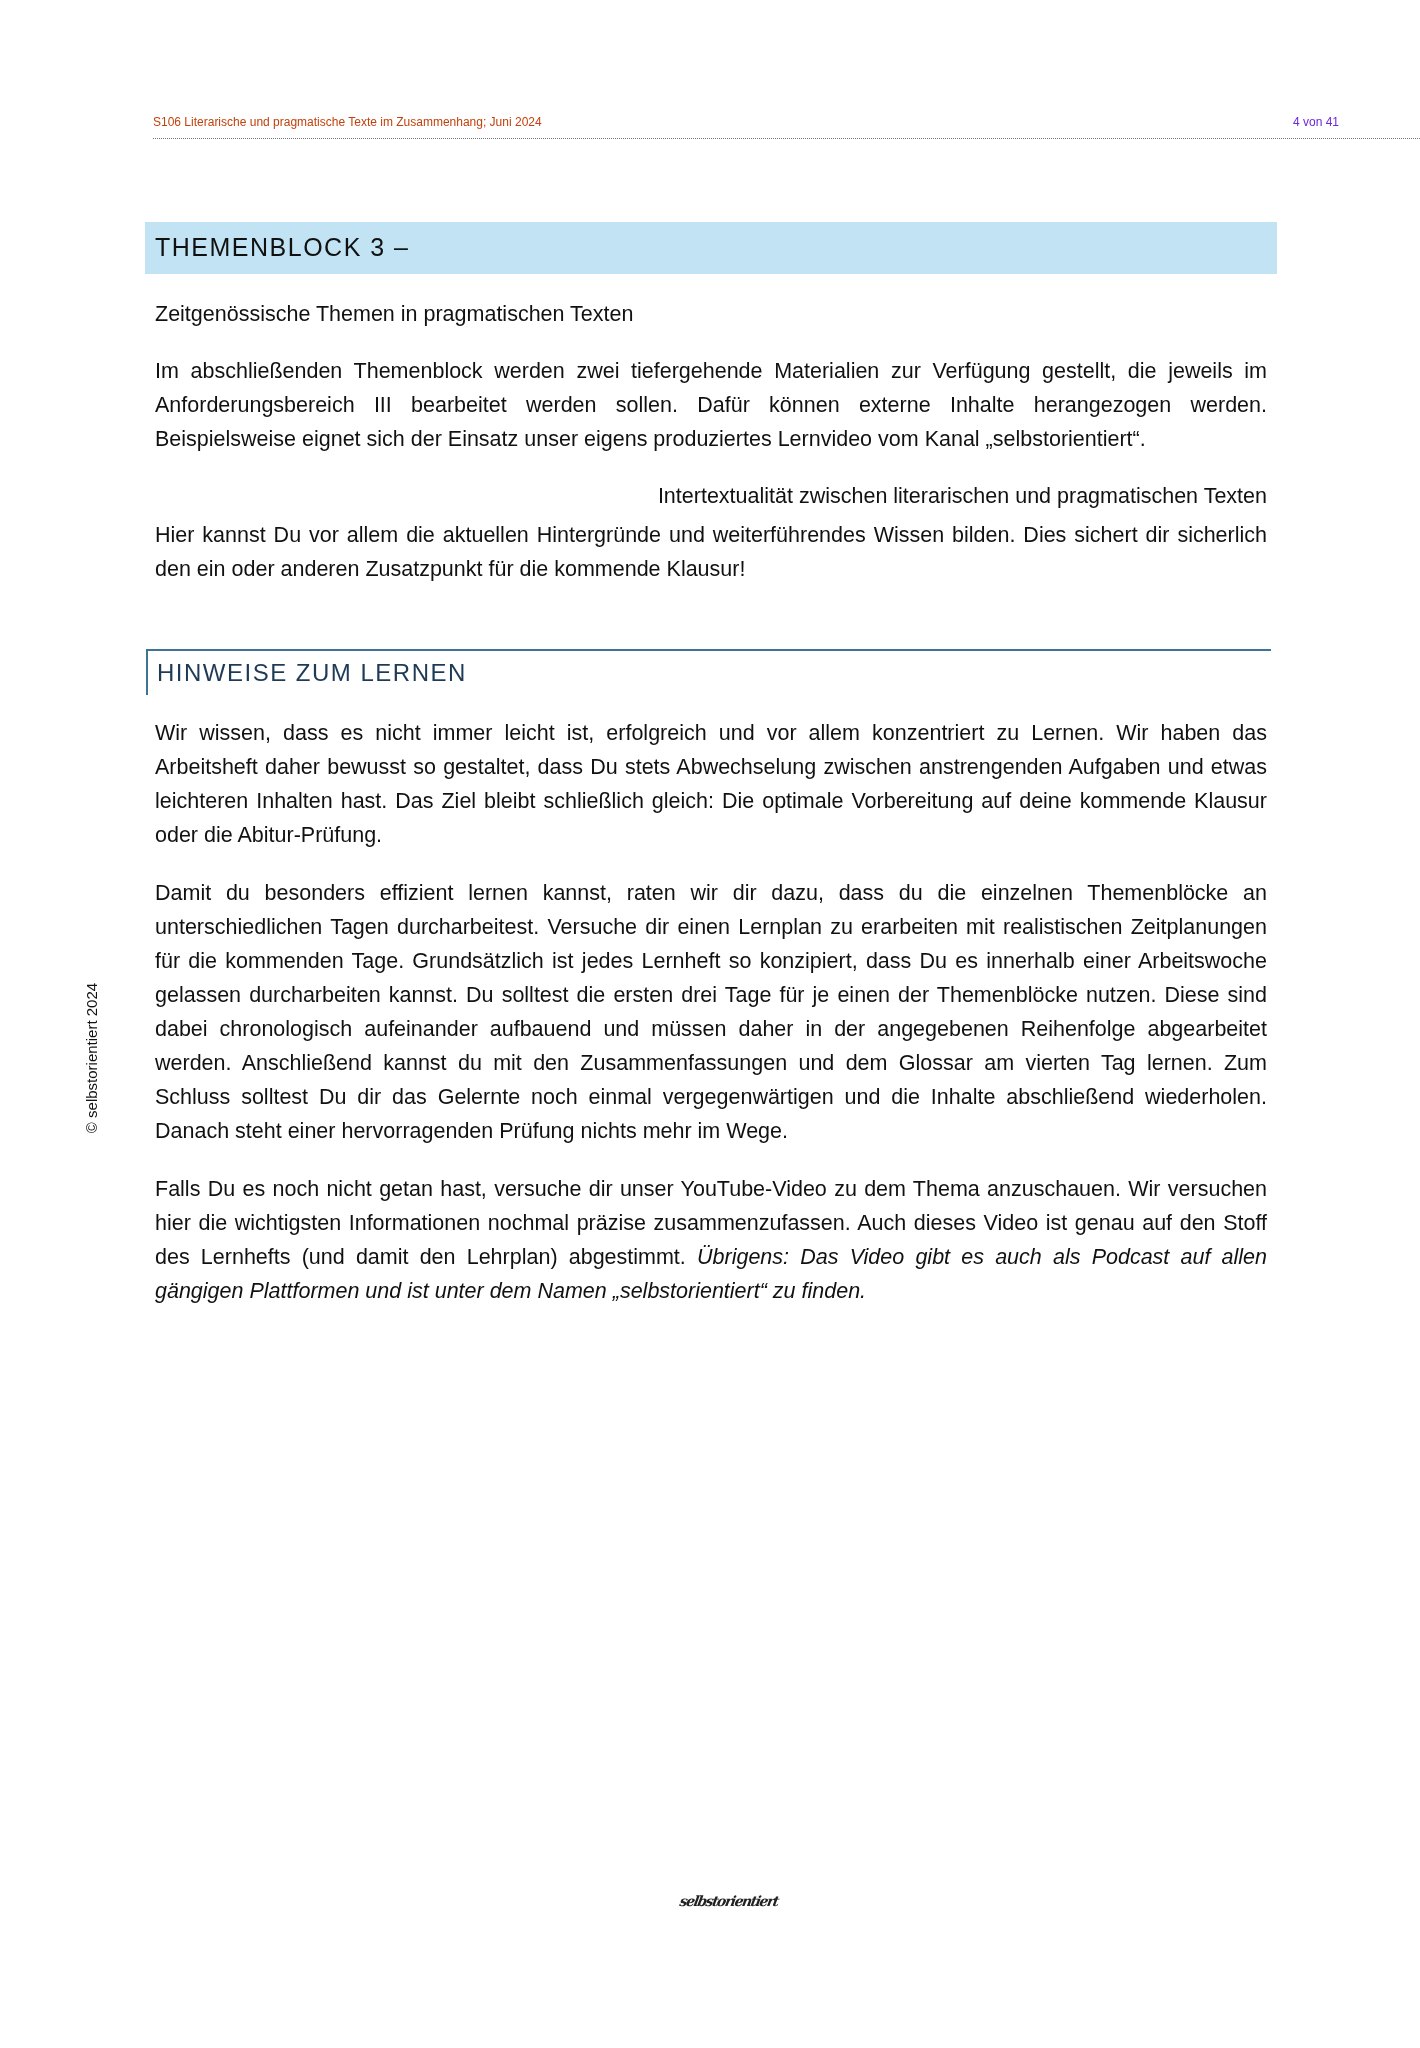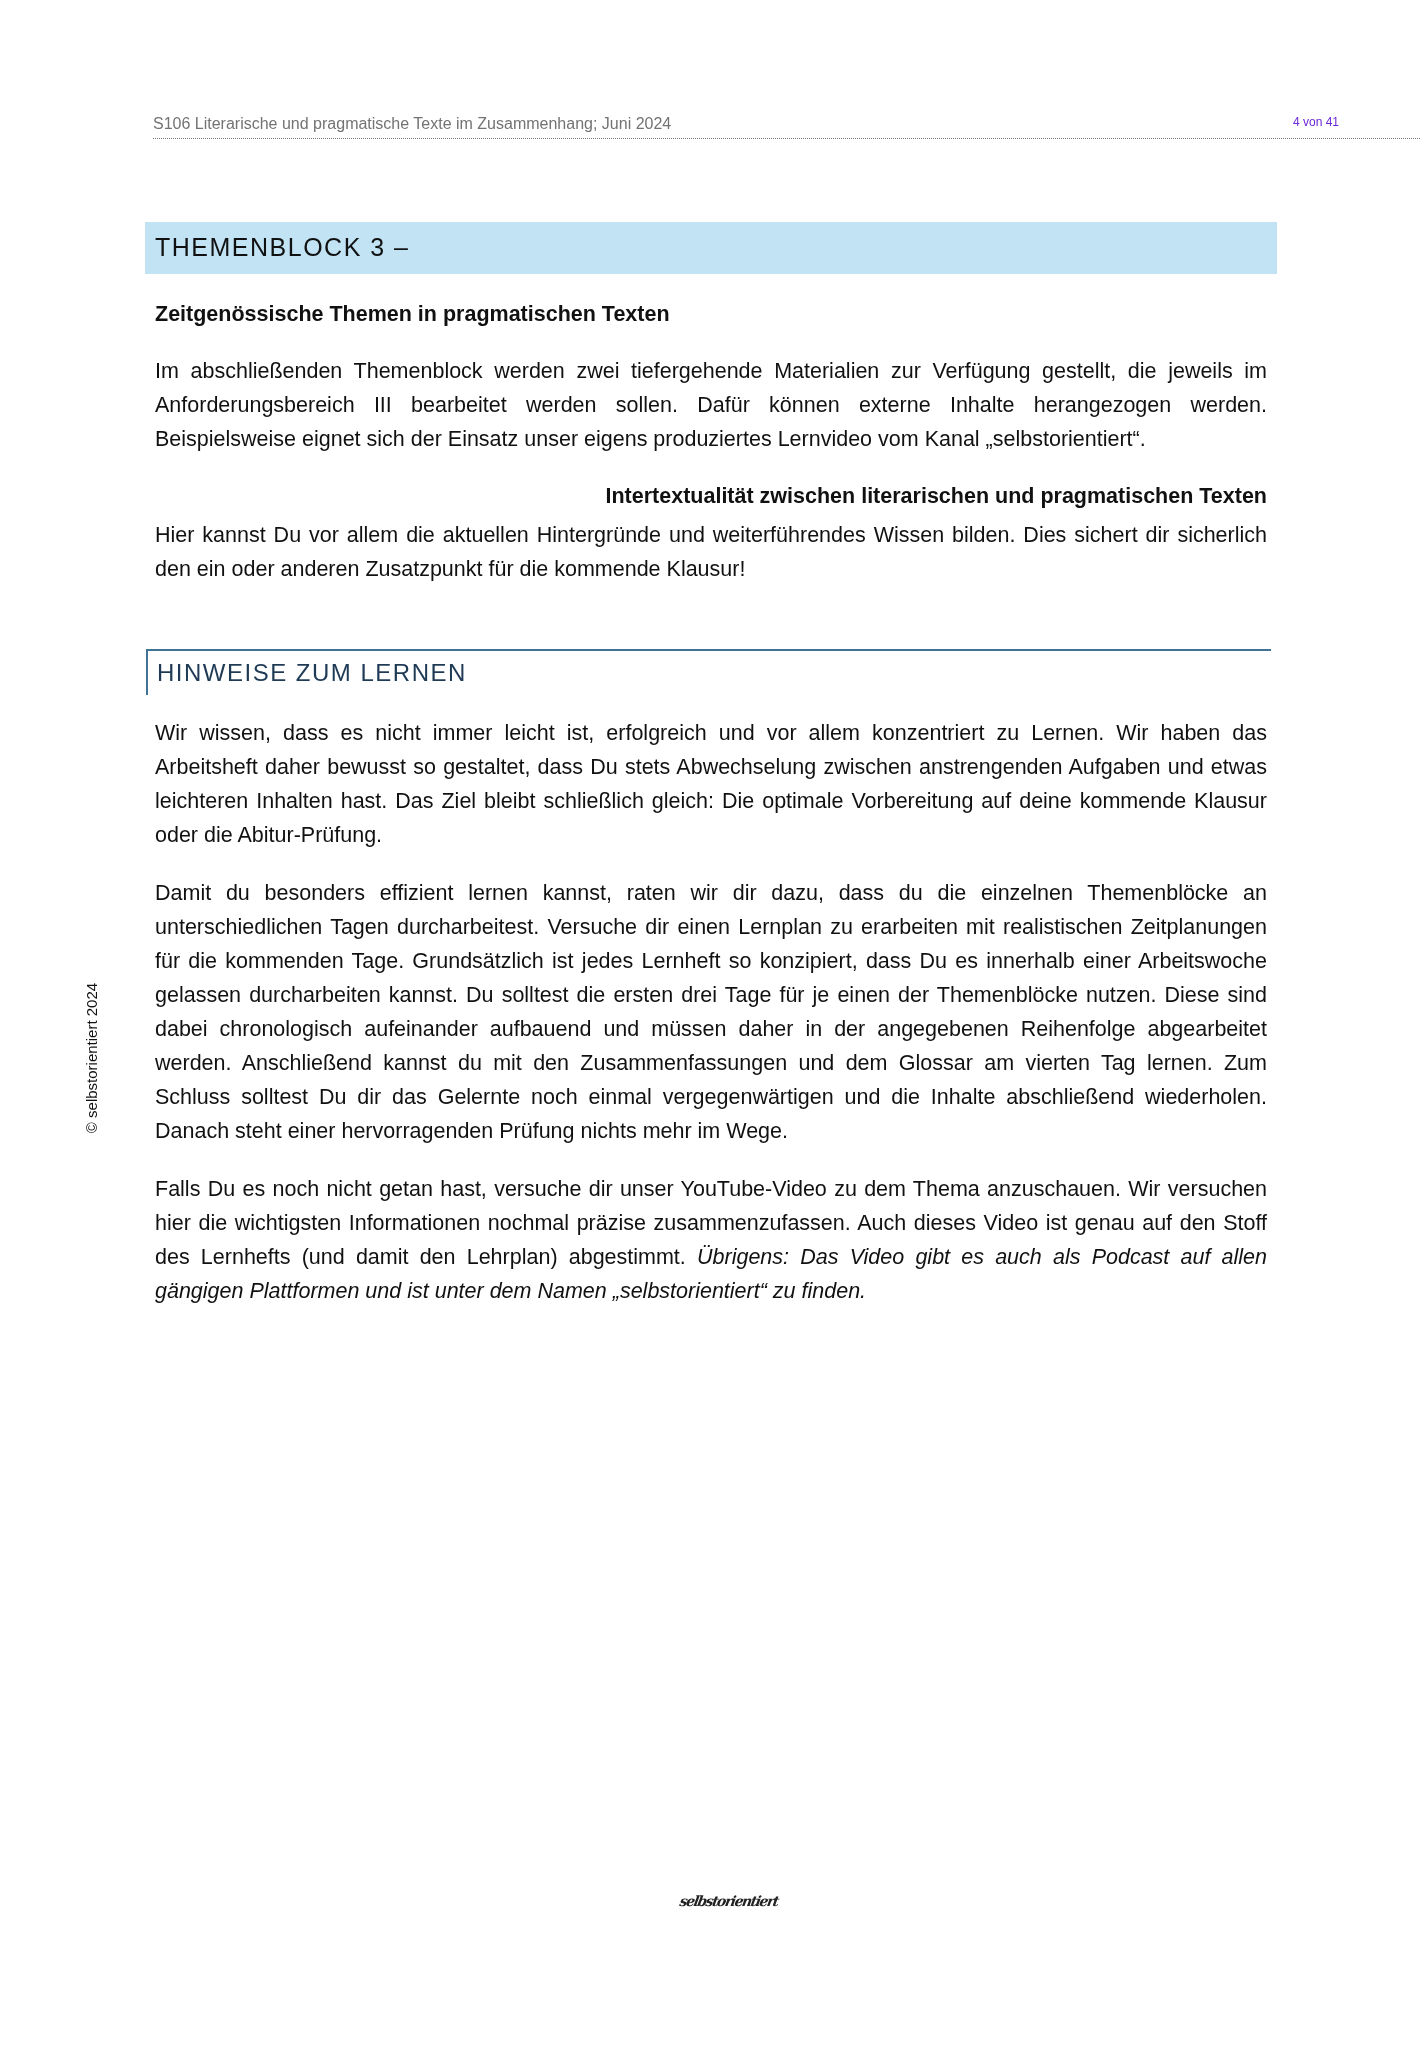--- a/index.html
+++ b/index.html
@@ -1,28 +1,28 @@
 <!DOCTYPE html>
 <html><head>
 <meta charset="utf-8">
 <style>
   html, body { margin: 0; padding: 0; background: #ffffff; }
   body { width: 1420px; height: 2048px; position: relative; overflow: hidden;
          font-family: "Liberation Sans", sans-serif; color: #111; }
   .page-header { position: absolute; left: 153px; top: 112px; width: 1267px; height: 26px;
                  border-bottom: 1.5px dotted #777; }
-  .hdr-title { position: absolute; left: 0; top: 3px; font-size: 16px; font-family: "Liberation Sans", sans-serif; color: #737373; }
+  .hdr-title { position: absolute; left: 0; top: 3px; font-size: 12px; font-family: "Liberation Sans", sans-serif; color: #c2410c; }
   .hdr-page { position: absolute; left: 1140px; top: 3px; font-size: 12px; color: #6d28d9; }
   .side-copy { position: absolute; left: 91px; top: 1058px; transform: translate(-50%, -50%) rotate(-90deg);
                font-size: 15px; white-space: nowrap; color: #111; }
   .banner { position: absolute; left: 145px; top: 222px; width: 1132px; height: 52px; background: #c1e3f4; }
   .banner-title { position: absolute; left: 10px; top: 11px; font-size: 25px; letter-spacing: 1.5px; color: #111; }
   .content { position: absolute; left: 155px; width: 1112px; }
   p { margin: 0; font-size: 21.5px; line-height: 34px; text-align: justify; }
-  .subhead { font-weight: bold; font-size: 21.5px; line-height: 34px; }
+  .subhead { font-weight: normal; font-size: 21.5px; line-height: 34px; }
   .h2box { position: absolute; left: 146px; top: 649px; width: 1123px; height: 44px;
            border-top: 2.5px solid #3e7396; border-left: 2px solid #3e7396; }
   .h2title { position: absolute; left: 9px; top: 8px; font-size: 24px; letter-spacing: 1.5px; color: #1e3a55; }
   em { font-style: italic; }
   .logo { position: absolute; left: 680px; top: 1893px; font-family: "DejaVu Serif", serif; font-style: italic;
           font-weight: bold; font-size: 14px; letter-spacing: -1.5px; color: #222; transform: skewX(-10deg); }
 </style>
 </head>
 <body>
 

